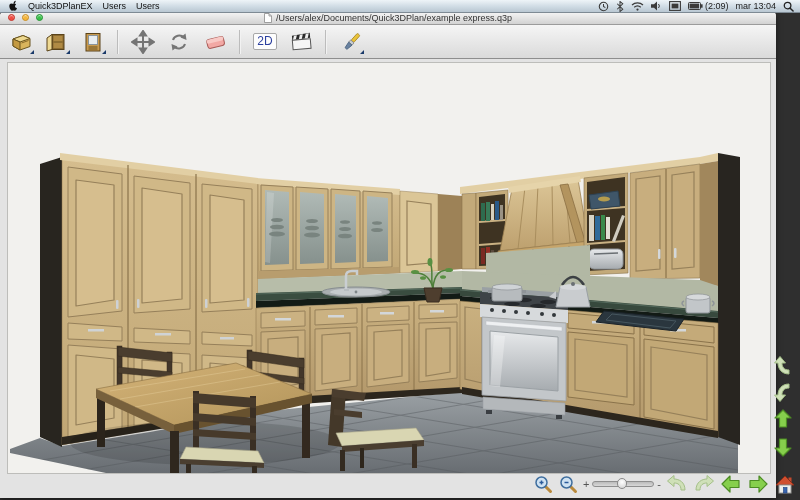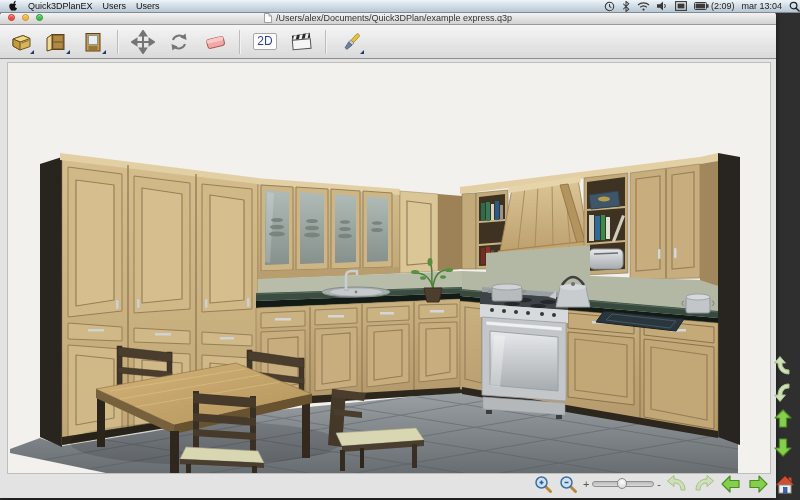--- a/index.html
+++ b/index.html
@@ -4,21 +4,21 @@
 <style>
   html,body{margin:0;padding:0}
   body{width:800px;height:500px;overflow:hidden;background:#2f2f2f;
        font-family:"Liberation Sans",sans-serif;-webkit-font-smoothing:antialiased;position:relative}
   
   .menubar{position:absolute;top:0;left:0;width:800px;height:12px;
     background:linear-gradient(#eef4f8,#cfdbe4 55%,#b9c7d2);
     border-bottom:1px solid #7e8a94;display:flex;align-items:center;font-size:9px;color:#111;z-index:30}
   .menubar .left{display:flex;align-items:center;gap:10px;padding-left:8px}
   .menubar .appname{font-weight:normal}
-  .menubar .right{margin-left:auto;display:flex;align-items:center;gap:7px;}
+  .menubar .right{margin-left:auto;display:flex;align-items:center;gap:7px;padding-right:6px}
   .menubar .right svg{display:block}
   .mtext{font-size:9px;color:#222}
   
   .window{position:absolute;top:11px;left:0;width:776px;height:487px;background:#e3e3e3;
     border-radius:5px 5px 0 0;box-shadow:0 2px 6px rgba(0,0,0,.5);z-index:10}
   .titlebar{height:13px;border-radius:5px 5px 0 0;
     background:linear-gradient(#f8f8f8,#d2d2d2);border-bottom:1px solid #9b9b9b;
     display:flex;align-items:center;position:relative}
   .lights{position:absolute;left:8px;top:3px;display:flex;gap:7px}
   .light{width:7px;height:7px;border-radius:50%;box-shadow:inset 0 1px 1px rgba(255,255,255,.6)}

